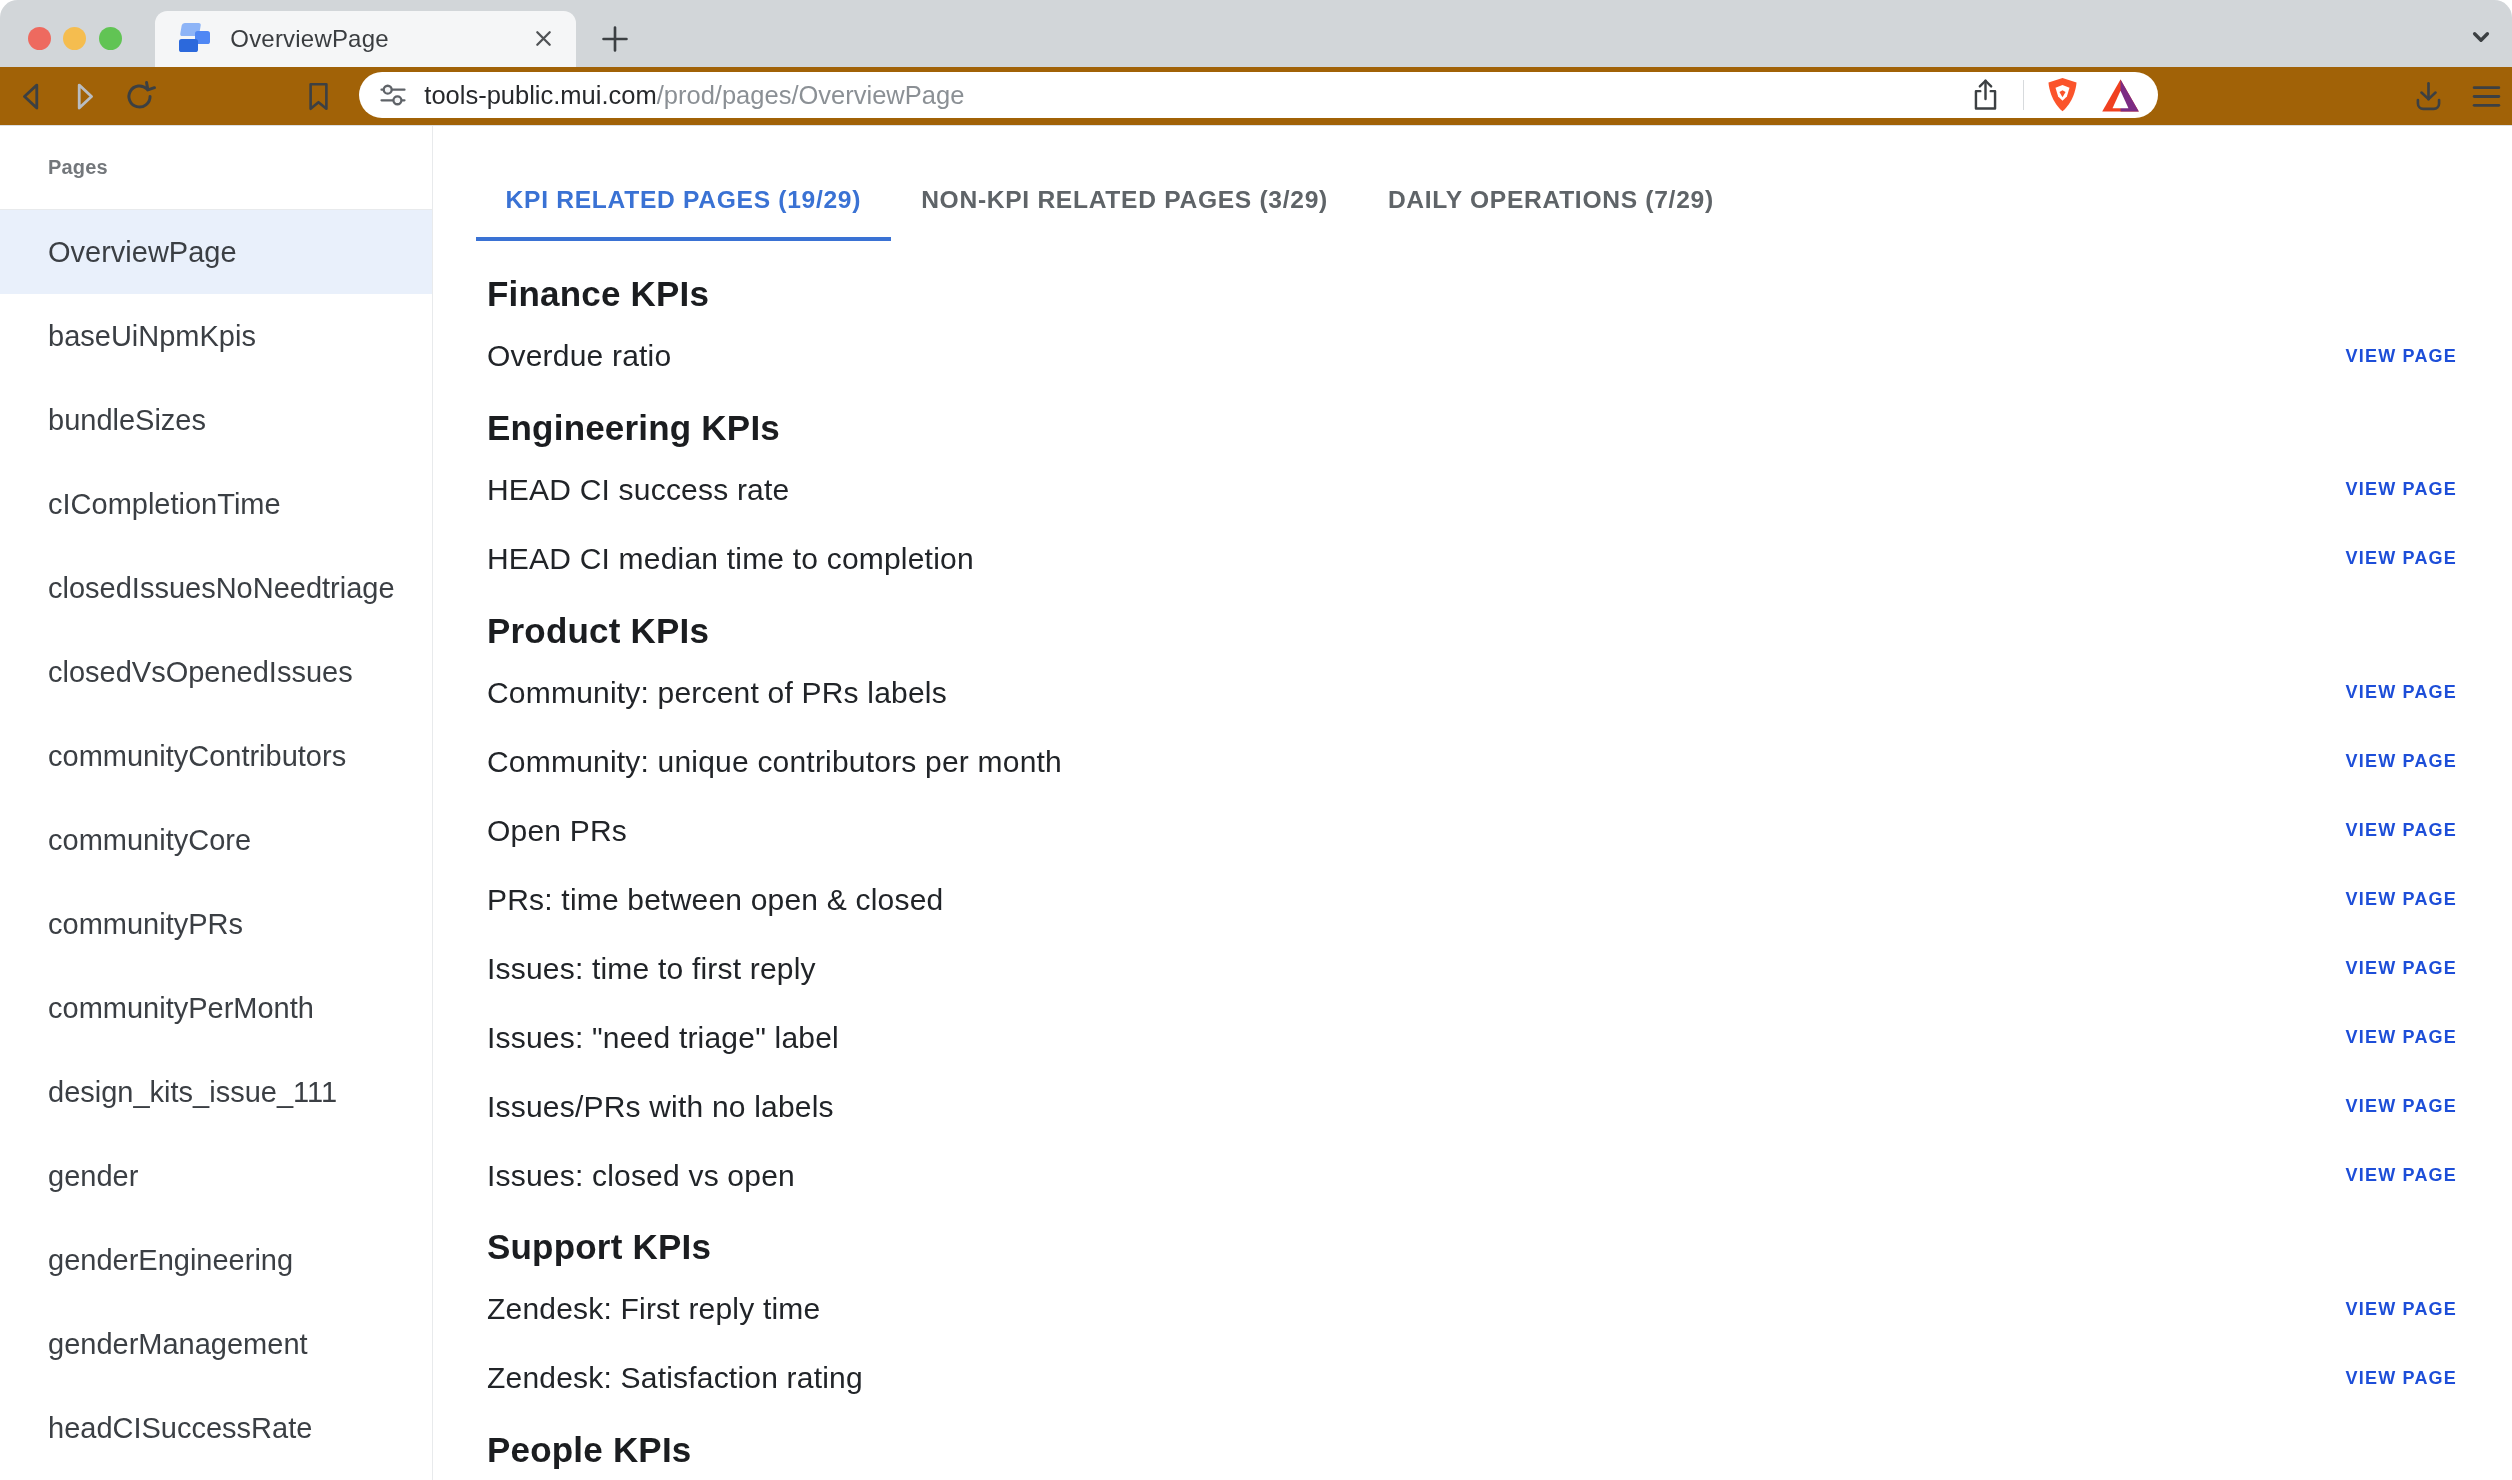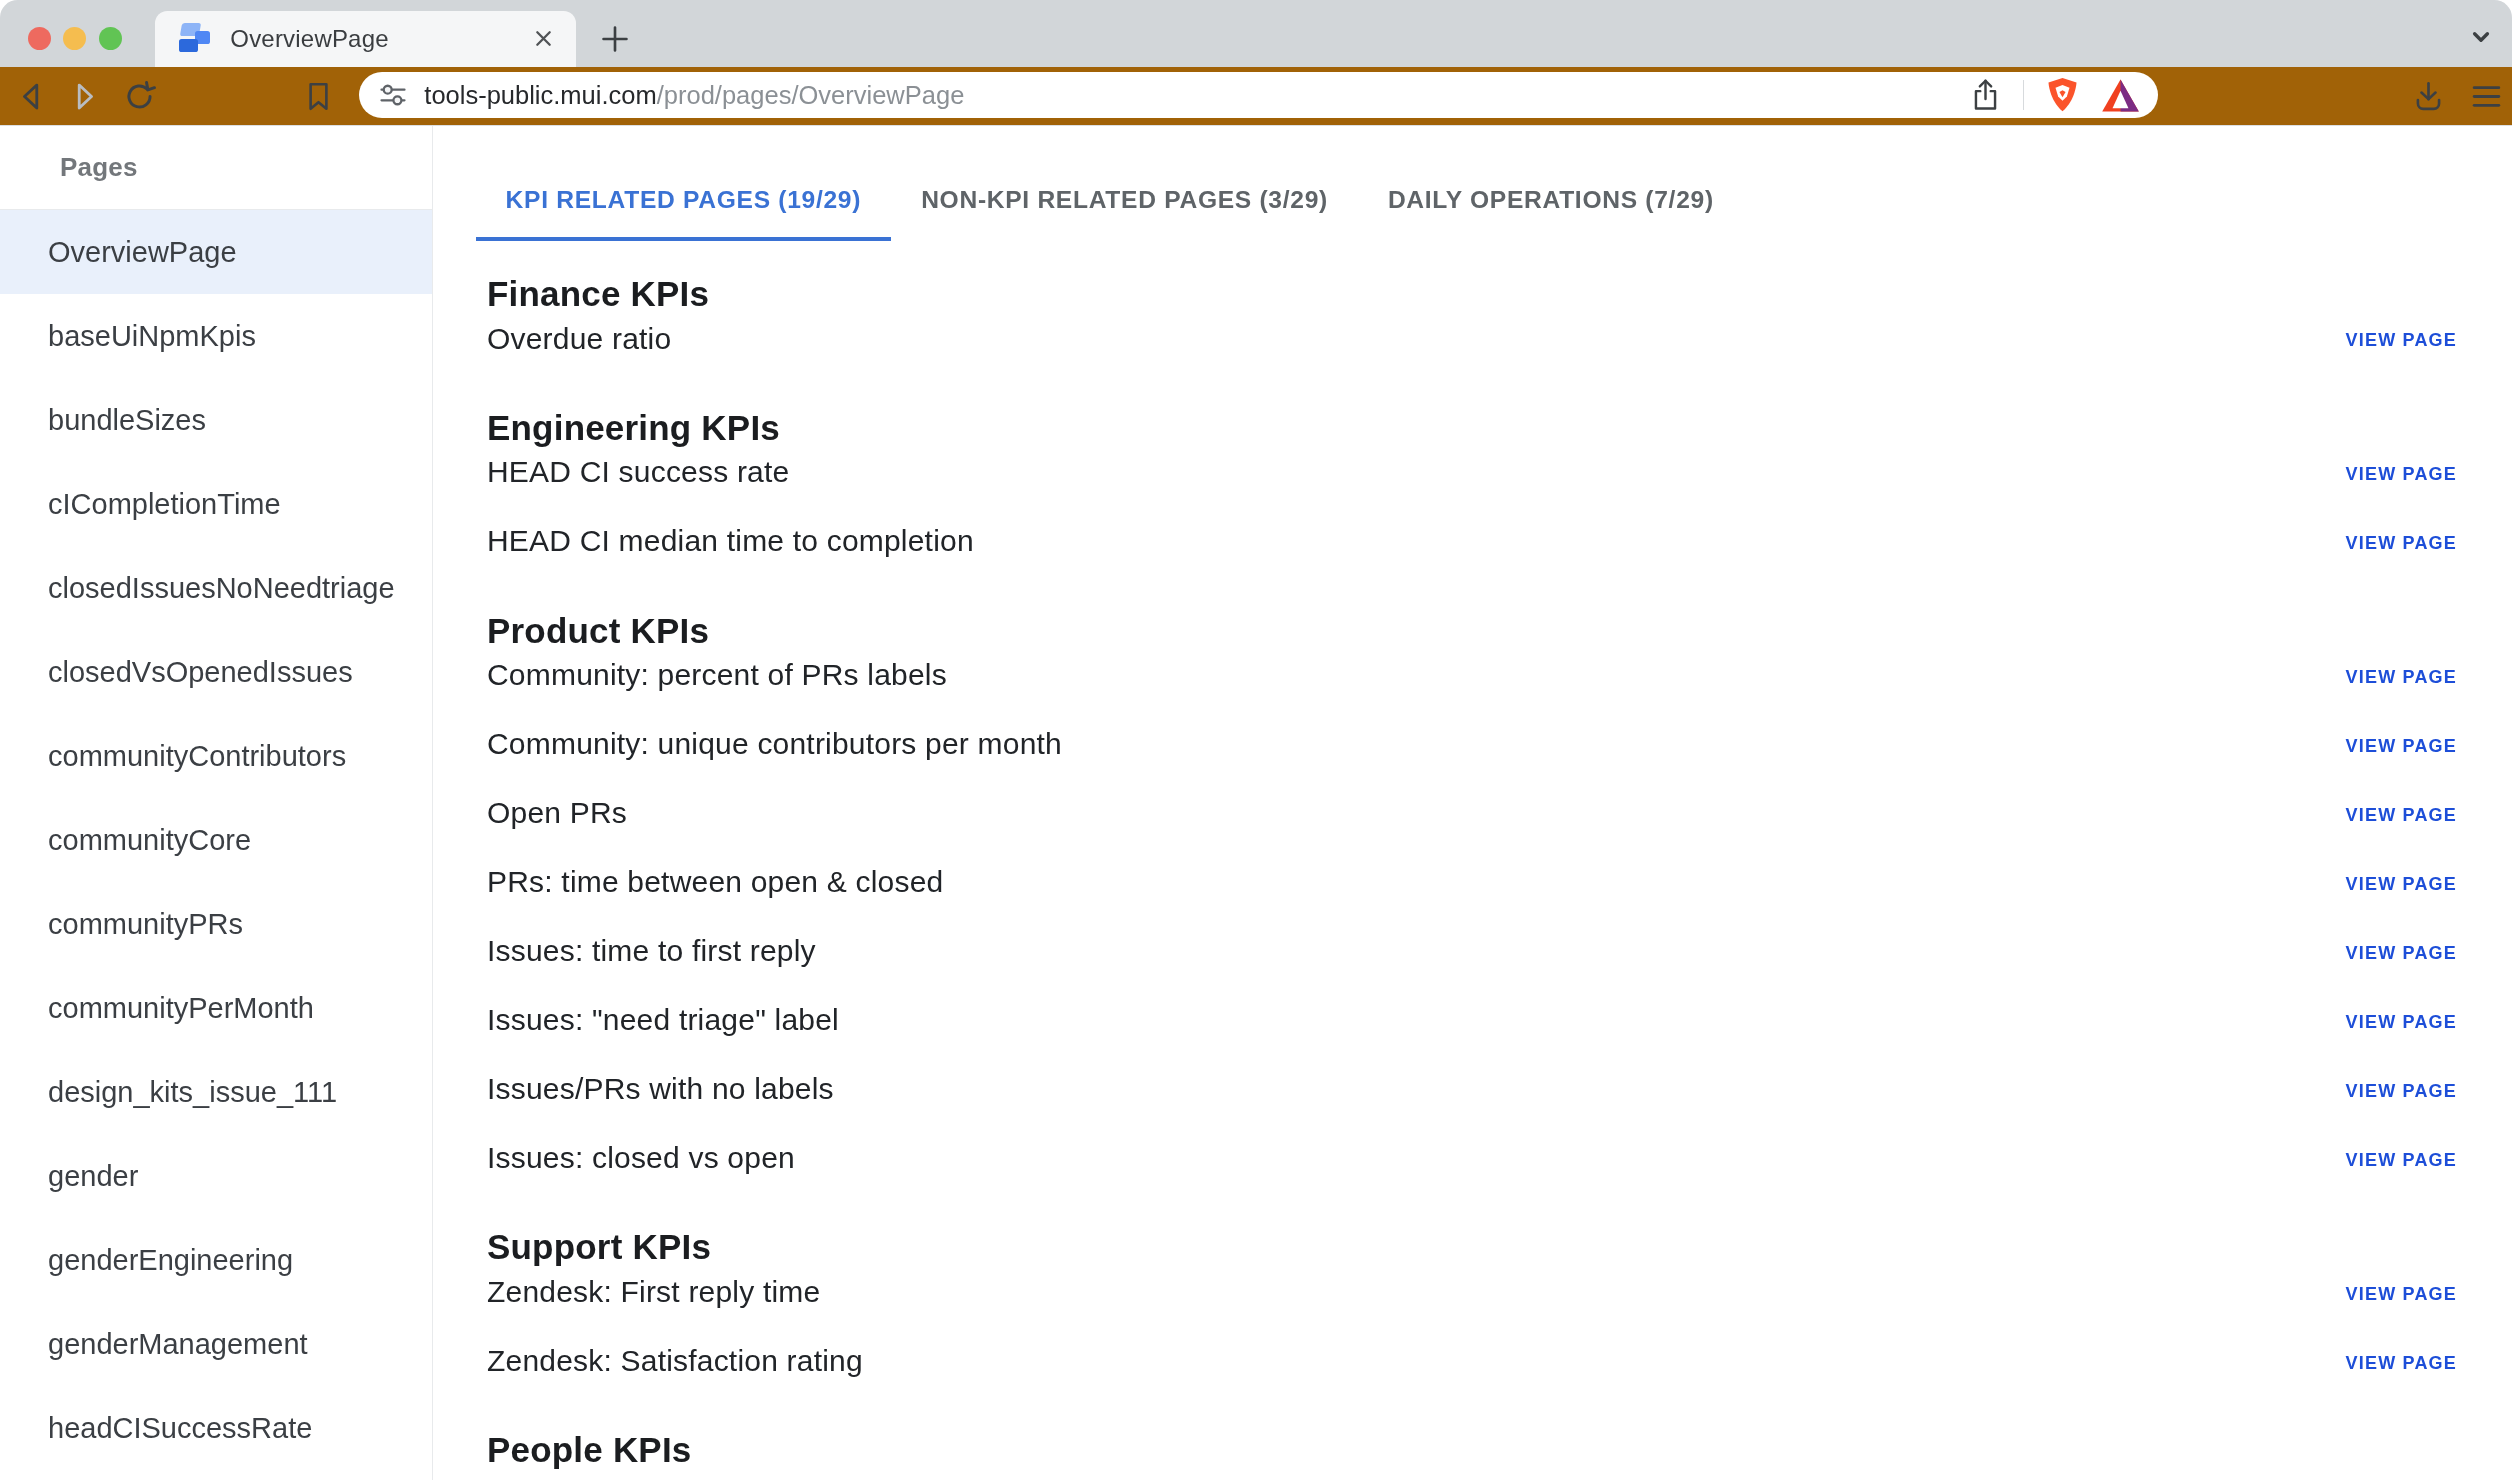--- a/index.html
+++ b/index.html
@@ -62,22 +62,22 @@
   .url-path { color: #8b9095; }
   .urlbar-right { margin-left: auto; display: flex; align-items: center; gap: 21px; }
   .urlbar-divider { width: 1.8px; height: 30px; background: #d7dadd; }
 
   
   .sidebar {
     position: absolute; top: 126px; left: 0; width: 433px; bottom: 0;
     background: #ffffff; border-right: 1.8px solid #e8eaec;
   }
   .sidebar-header {
-    height: 84px; display: flex; align-items: center; padding-left: 60px;
-    font-size: 26px; font-weight: 700; color: #73777b; letter-spacing: 0.2px;
+    height: 84px; display: flex; align-items: center; padding-left: 48px;
+    font-size: 20px; font-weight: 700; color: #73777b; letter-spacing: 0.2px;
     border-bottom: 0.9px solid #e8eaec;
   }
   .sidebar-list { list-style: none; }
   .sidebar-list li {
     height: 84px; display: flex; align-items: center; padding-left: 48px;
     font-size: 29px; color: #3b3f44; cursor: pointer; white-space: nowrap;
   }
   .sidebar-list li.selected { background: #e9f0fb; }
 
   
@@ -93,21 +93,21 @@
     white-space: nowrap;
   }
   .page-tab.active { color: #3a72d4; border-bottom-color: #3a72d4; }
 
   .section-title {
     font-size: 35px; line-height: 49px; font-weight: 700; color: #1b1d20;
     margin: 12.3px 0 3.5px 0; letter-spacing: 0.2px;
   }
   .section-title.first { margin-top: 28px; }
   .kpi-row {
-    height: 69px; display: flex; align-items: flex-start; justify-content: space-between; gap: 24px;
+    height: 69px; display: flex; align-items: center; justify-content: space-between; gap: 24px;
   }
   .row-label { font-size: 30px; color: #212428; letter-spacing: 0.2px; }
   .view-page {
     font-size: 18px; font-weight: 700; color: #1d4ed8; letter-spacing: 1.2px;
     text-decoration: none; cursor: pointer; padding: 8.8px 10.5px; margin-right: -10.5px;
   }
 
   svg { display: block; }
 </style>
 </head>

